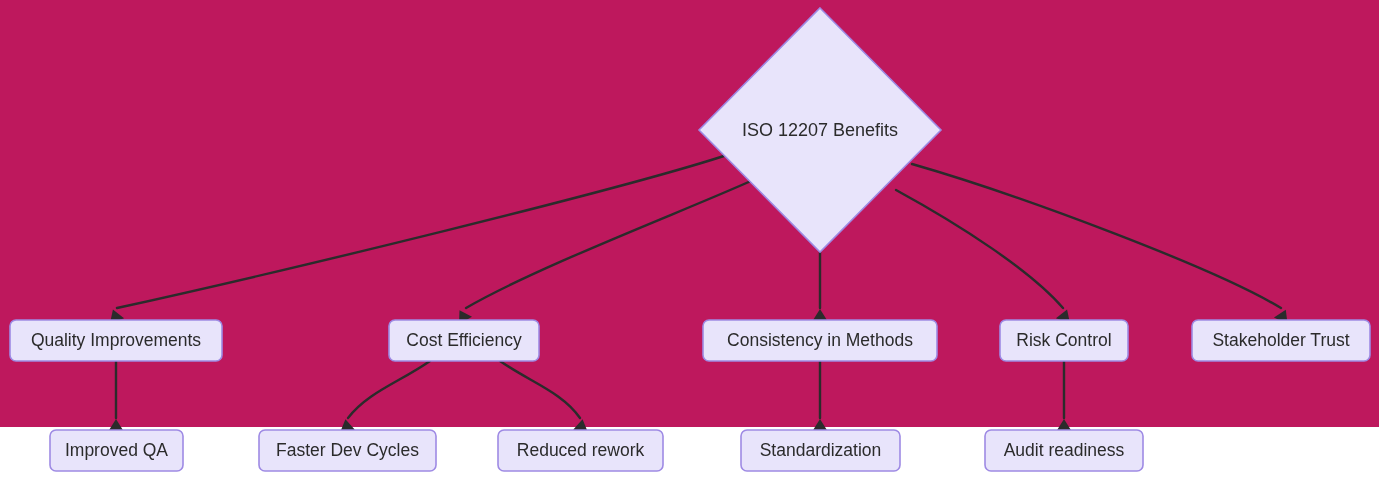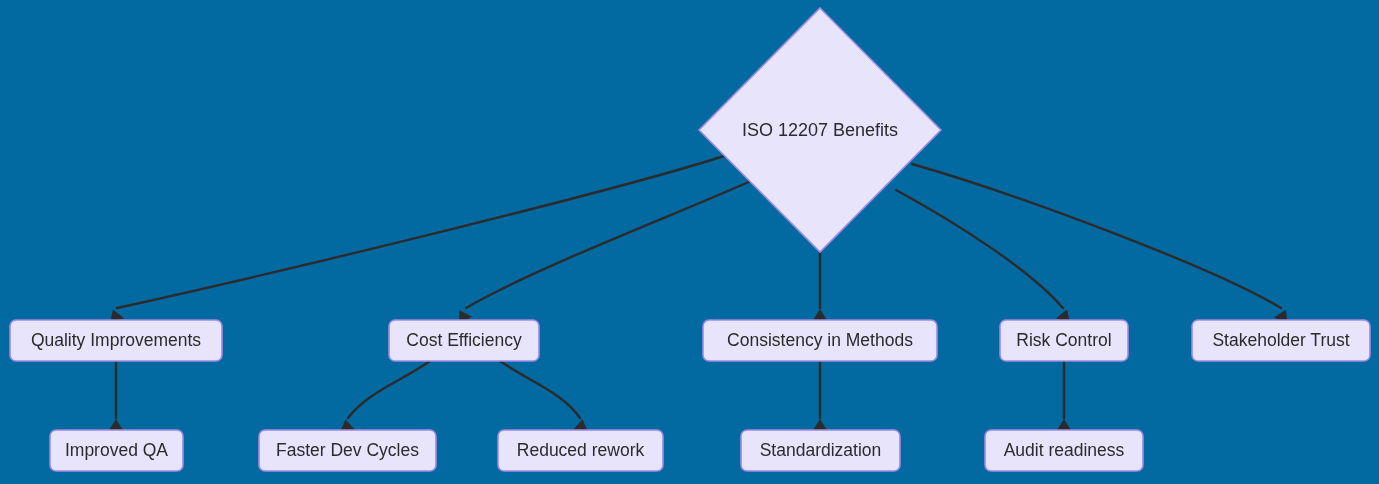--- a/index.html
+++ b/index.html
@@ -9,22 +9,22 @@
   }
   body {
     width: 1379px;
     height: 484px;
     font-family: "Liberation Sans", sans-serif;
     overflow: hidden;
   }
   #diagram-root {
     position: relative;
     width: 1379px;
-    height: 484px;
-    background: #0369a1;
+    height: 427px;
+    background: #be185d;
   }
   svg#flowchart {
     display: block;
     width: 1379px;
     height: 484px;
   }
   .node-shape {
     fill: #e8e4fb;
     stroke: #9e8ae4;
     stroke-width: 1.6px;

